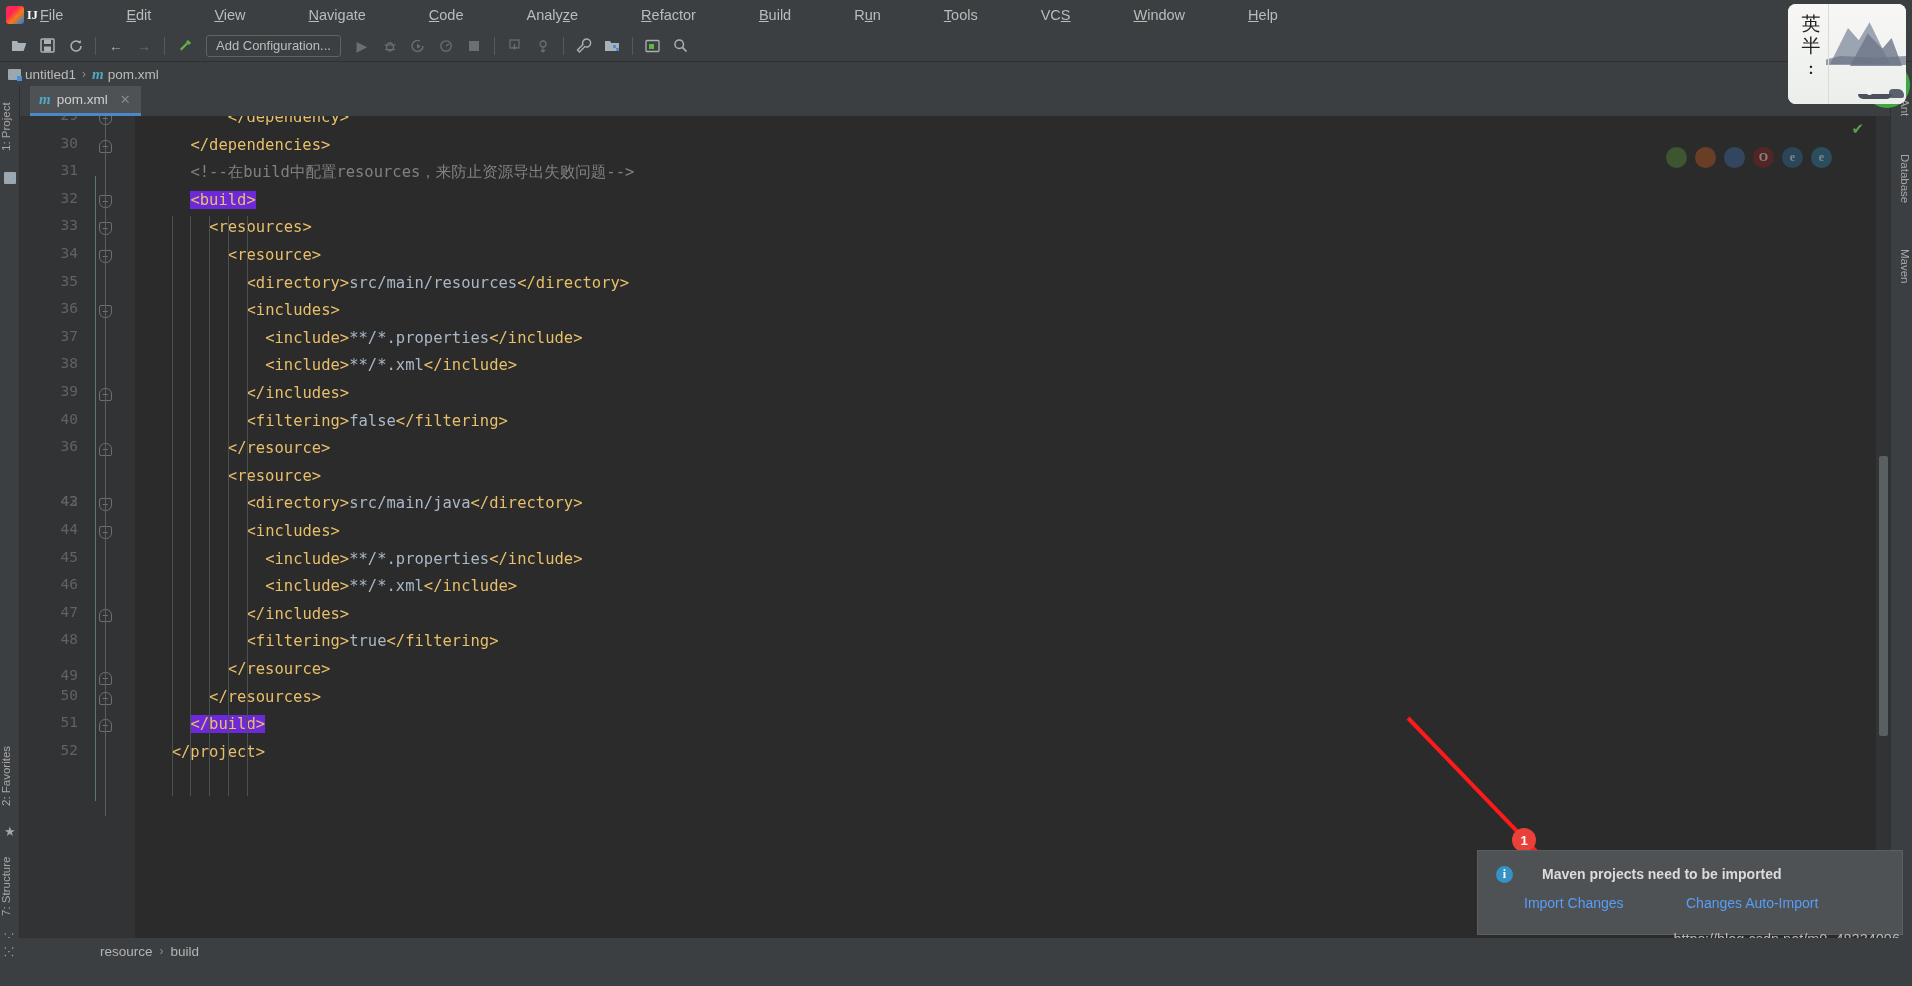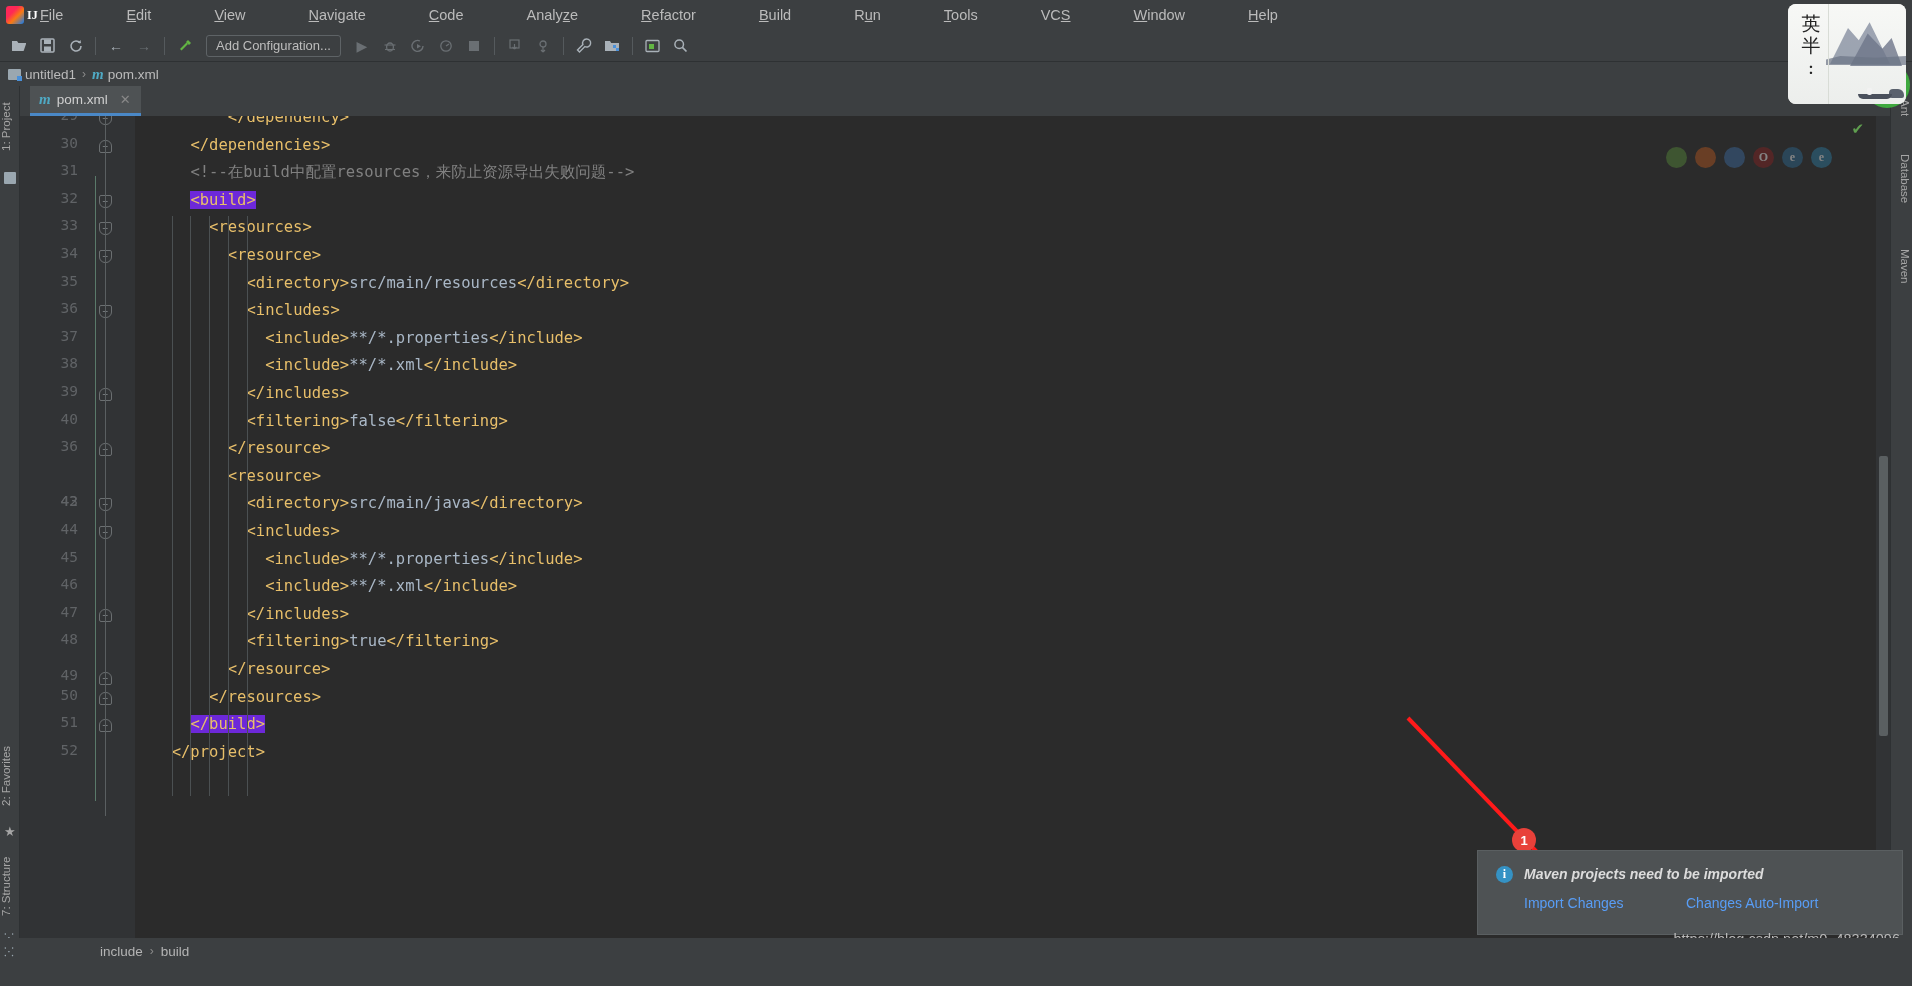--- a/index.html
+++ b/index.html
@@ -172,21 +172,21 @@
   }
   .crumbbar .s { color:#8a8a8a; font-size:12px; }
   .bl-ico { position:absolute; left:4px; bottom:26px; color:#9aa7b0; font-size:12px; }
 
   
   .notif {
     position:absolute; right:10px; bottom: 52px; width: 424px; height: 83px;
     background:#4e5254; box-shadow: 0 0 0 1px #5a5f61;
   }
   .notif-title {
-    position:absolute; left:46px; top:15px; font-size:14px; color:#dcdcdc; font-weight:bold;font-style:italic;
+    position:absolute; left:64px; top:15px; font-size:14px; color:#dcdcdc; font-weight:bold;
   }
   .notif-ico {
     position:absolute; left:18px; top:15px; width:17px;height:17px;border-radius:50%;
     background:#3592c4; color:#fff; font-size:12px; font-weight:bold;
     display:flex;align-items:center;justify-content:center; font-family:"Liberation Serif",serif;
   }
   .notif-link {
     position:absolute; top:44px; font-size:14px; color:#589df6; cursor:pointer;text-align:center;
   }
   .nl1 { left:46px; }
@@ -509,21 +509,21 @@
   <div class="notif">
     <div class="notif-ico">i</div>
     <div class="notif-title">Maven projects need to be imported</div>
     <div class="notif-link nl1">Import Changes</div>
     <div class="notif-link nl2">Changes Auto-Import</div>
   </div>
   <div class="watermark">https://blog.csdn.net/m0_48334096</div>
 
   <div class="statusbar"></div>
   <div class="crumbbar">
-    <span>include</span>
+    <span>resource</span>
     <span class="s">›</span>
     <span>build</span>
   </div>
   <div class="bl-ico">⁙</div>
 
   <div class="green-badge">4</div>
   <div class="pic-overlay">
     <div class="pic-sky"></div>
     <div class="pic-mtn1"></div>
     <div class="pic-mtn2"></div>

